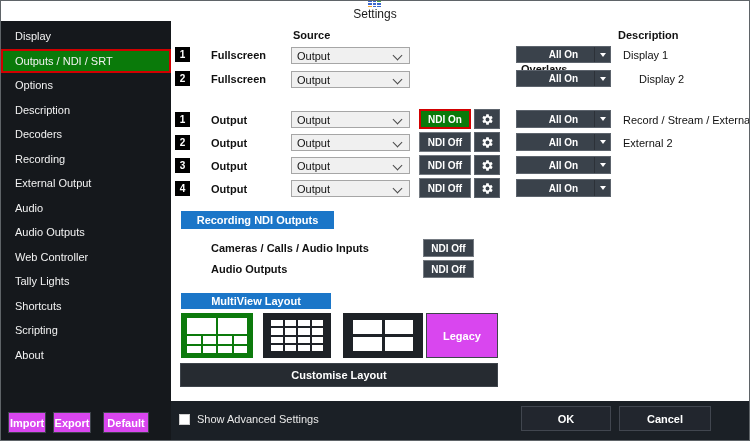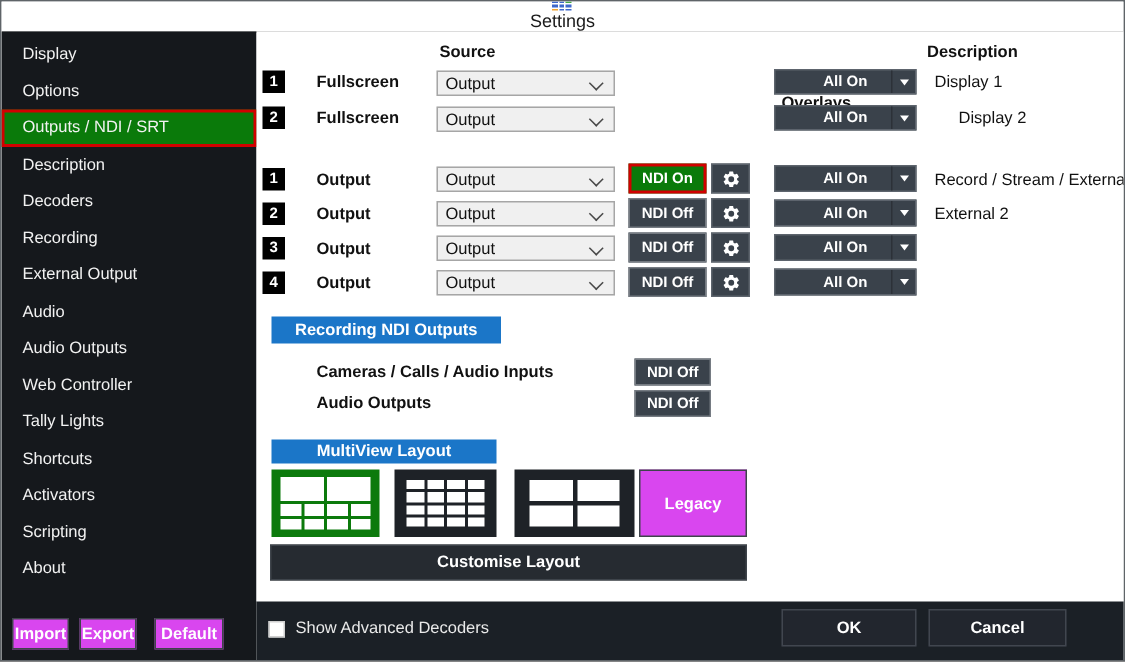--- a/index.html
+++ b/index.html
@@ -89,32 +89,31 @@
         <i class="o"></i>
         <i></i>
         <i></i>
     </span>
     <span class="title">Settings</span>
   </div>
 
   <div class="sidebar">
     <div class="nav">
       <div class="nav-item">Display</div>
+      <div class="nav-item selected">Outputs / NDI / SRT</div>
       <div class="nav-item">Options</div>
-      <div class="nav-item selected">Outputs / NDI / SRT</div>
       <div class="nav-item">Description</div>
       <div class="nav-item">Decoders</div>
       <div class="nav-item">Recording</div>
       <div class="nav-item">External Output</div>
       <div class="nav-item">Audio</div>
       <div class="nav-item">Audio Outputs</div>
       <div class="nav-item">Web Controller</div>
       <div class="nav-item">Tally Lights</div>
       <div class="nav-item">Shortcuts</div>
-      <div class="nav-item">Activators</div>
       <div class="nav-item">Scripting</div>
       <div class="nav-item">About</div>
     </div>
   </div>
   <div class="dk-btn btn-import">Import</div>
   <div class="dk-btn btn-export">Export</div>
   <div class="dk-btn btn-default">Default</div>
 
   <div class="main">
     <div class="hdr" style="left:122px;top:8px;">Source</div>
@@ -277,18 +276,18 @@
           <i></i>
       </div>
     </div>
     <div class="dk-btn legacy">Legacy</div>
 
     <div class="dk-btn customise">Customise Layout</div>
   </div>
 
   <div class="bottombar">
     <div class="checkbox"></div>
-    <div class="chk-label">Show Advanced Decoders</div>
+    <div class="chk-label">Show Advanced Settings</div>
     <div class="dk-btn btn-ok">OK</div>
     <div class="dk-btn btn-cancel">Cancel</div>
   </div>
 
 </div>
 
 </body></html>

